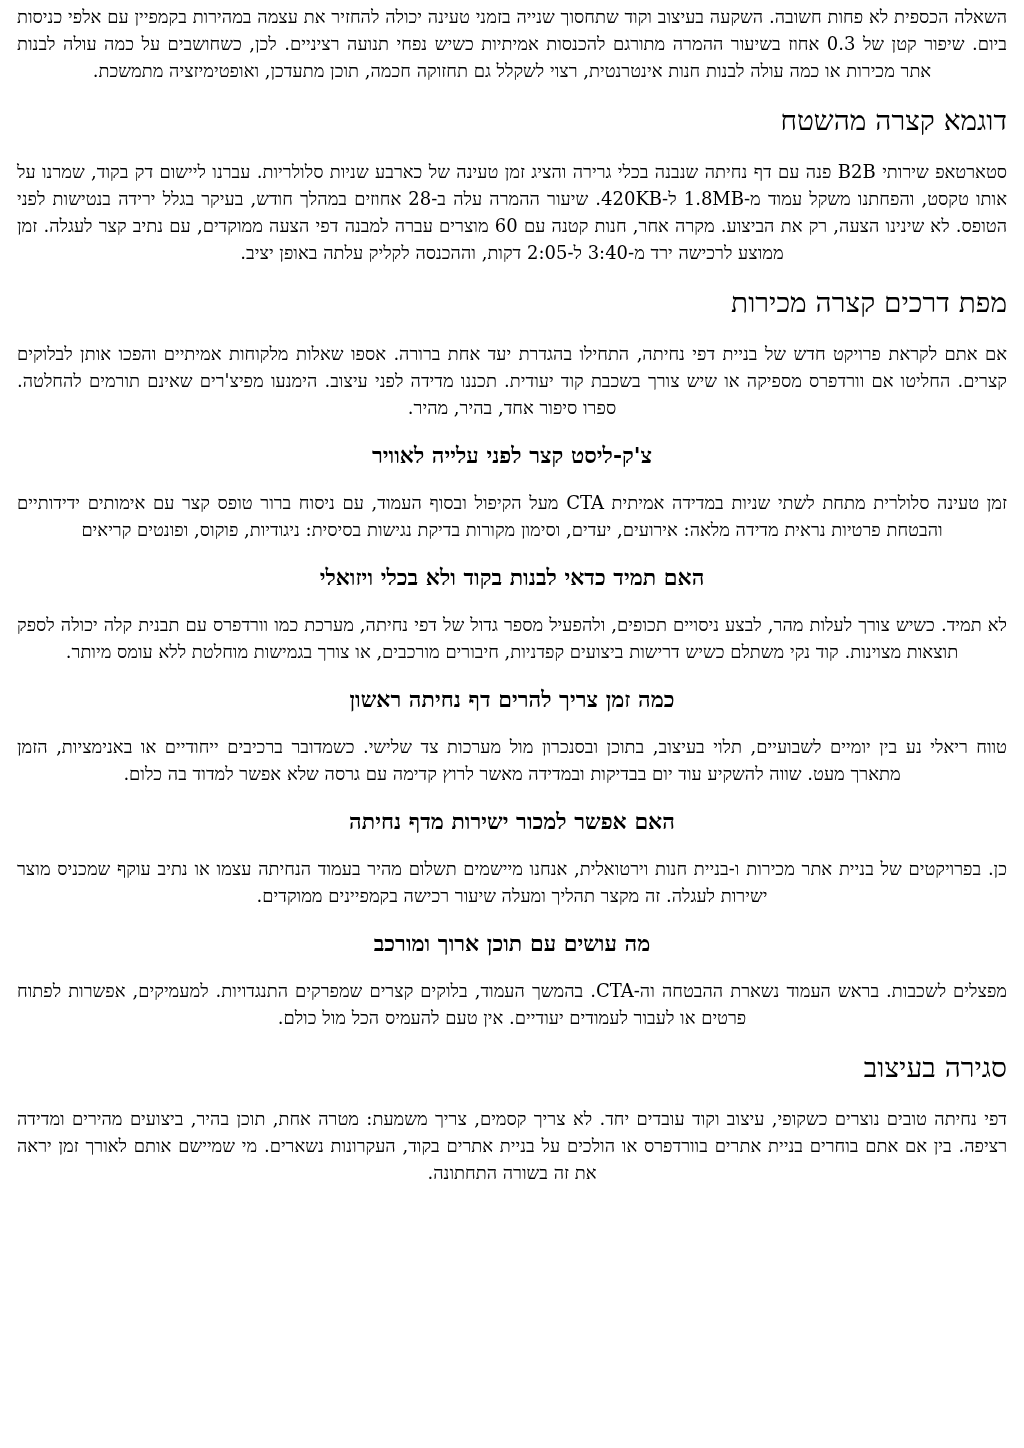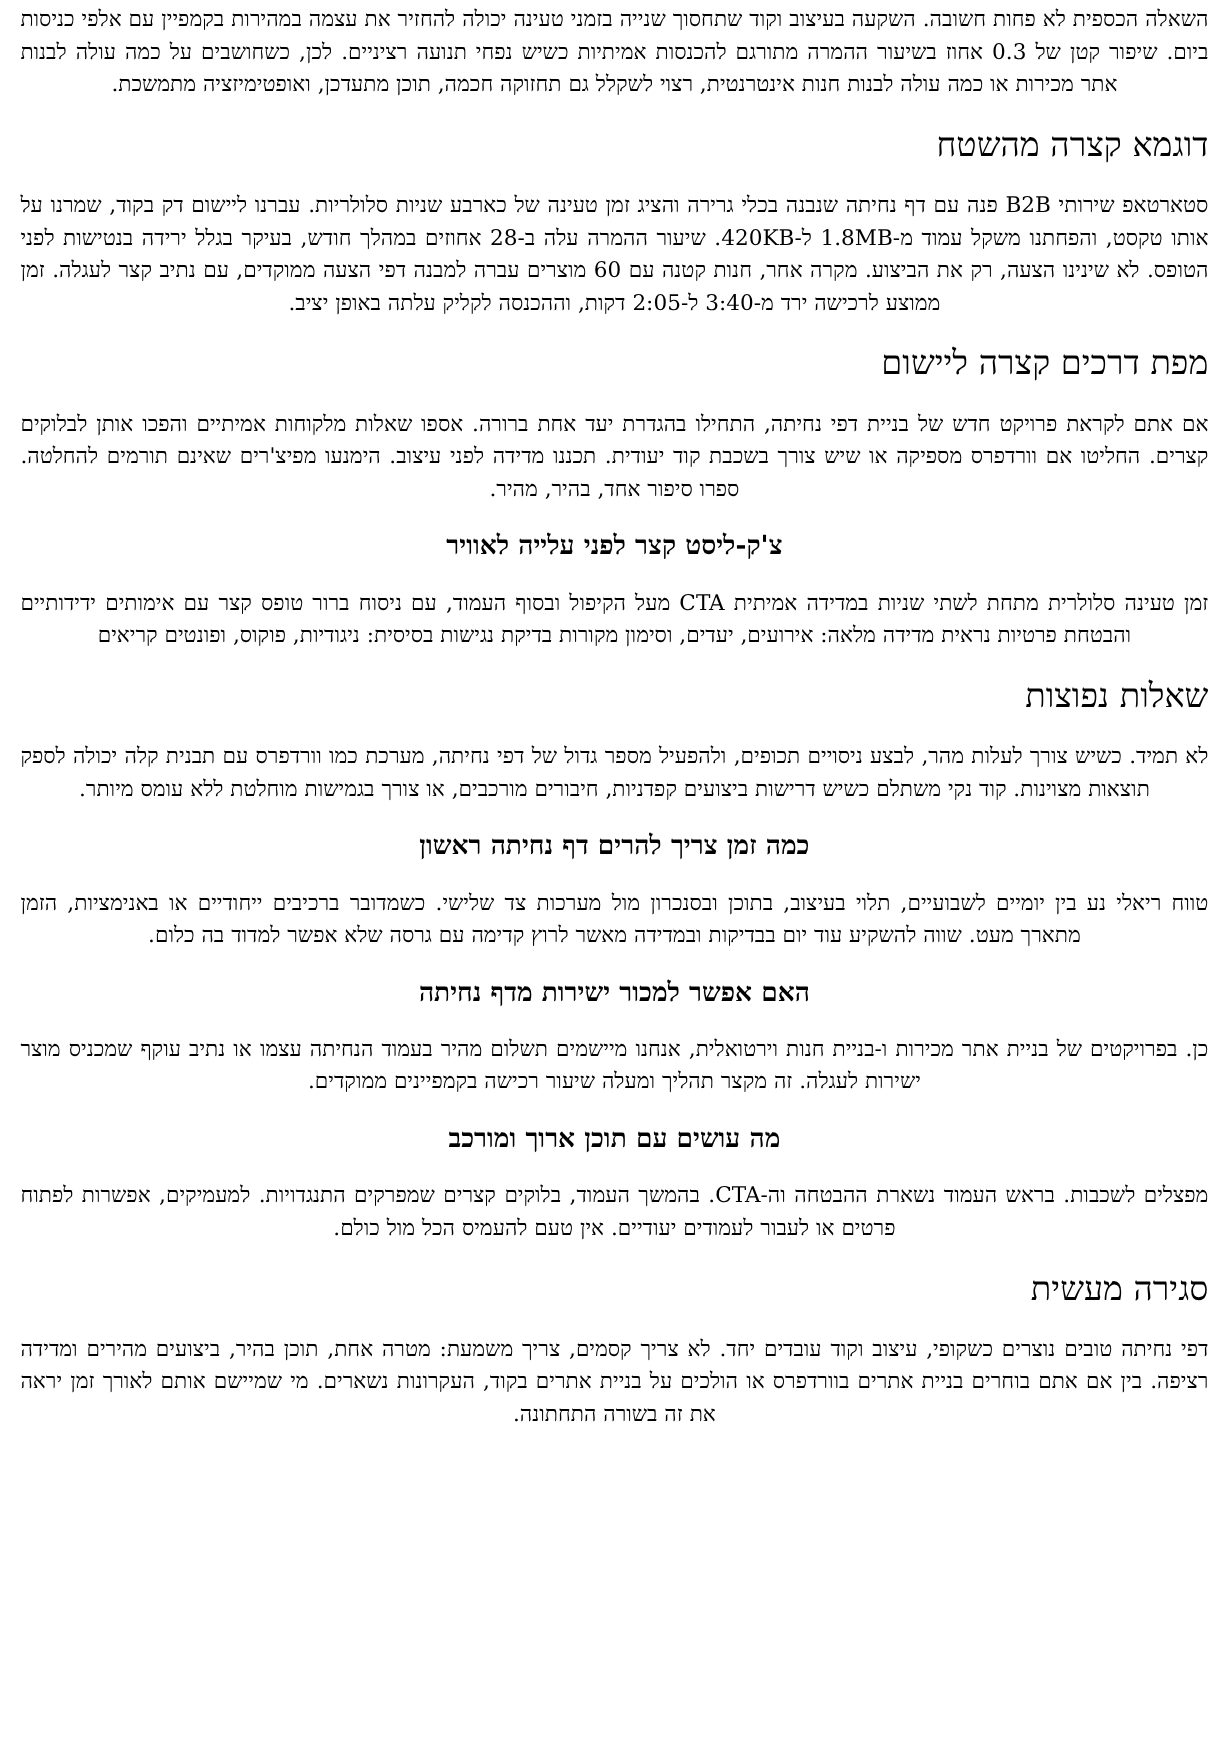--- a/index.html
+++ b/index.html
@@ -50,45 +50,45 @@
 <body>
 
 <div class="doc">
 
   <p class="intro">השאלה הכספית לא פחות חשובה. השקעה בעיצוב וקוד שתחסוך שנייה בזמני טעינה יכולה להחזיר את עצמה במהירות בקמפיין עם אלפי כניסות ביום. שיפור קטן של 0.3 אחוז בשיעור ההמרה מתורגם להכנסות אמיתיות כשיש נפחי תנועה רציניים. לכן, כשחושבים על כמה עולה לבנות אתר מכירות או כמה עולה לבנות חנות אינטרנטית, רצוי לשקלל גם תחזוקה חכמה, תוכן מתעדכן, ואופטימיזציה מתמשכת.</p>
 
   <h2>דוגמא קצרה מהשטח</h2>
 
   <p>סטארטאפ שירותי B2B פנה עם דף נחיתה שנבנה בכלי גרירה והציג זמן טעינה של כארבע שניות סלולריות. עברנו ליישום דק בקוד, שמרנו על אותו טקסט, והפחתנו משקל עמוד מ-1.8MB ל-420KB. שיעור ההמרה עלה ב-28 אחוזים במהלך חודש, בעיקר בגלל ירידה בנטישות לפני הטופס. לא שינינו הצעה, רק את הביצוע. מקרה אחר, חנות קטנה עם 60 מוצרים עברה למבנה דפי הצעה ממוקדים, עם נתיב קצר לעגלה. זמן ממוצע לרכישה ירד מ-3:40 ל-2:05 דקות, וההכנסה לקליק עלתה באופן יציב.</p>
 
-  <h2>מפת דרכים קצרה ליישום</h2>
+  <h2>מפת דרכים קצרה מכירות</h2>
 
   <p>אם אתם לקראת פרויקט חדש של בניית דפי נחיתה, התחילו בהגדרת יעד אחת ברורה. אספו שאלות מלקוחות אמיתיים והפכו אותן לבלוקים קצרים. החליטו אם וורדפרס מספיקה או שיש צורך בשכבת קוד יעודית. תכננו מדידה לפני עיצוב. הימנעו מפיצ'רים שאינם תורמים להחלטה. ספרו סיפור אחד, בהיר, מהיר.</p>
 
   <h3>צ'ק-ליסט קצר לפני עלייה לאוויר</h3>
 
   <p>זמן טעינה סלולרית מתחת לשתי שניות במדידה אמיתית CTA מעל הקיפול ובסוף העמוד, עם ניסוח ברור טופס קצר עם אימותים ידידותיים והבטחת פרטיות נראית מדידה מלאה: אירועים, יעדים, וסימון מקורות בדיקת נגישות בסיסית: ניגודיות, פוקוס, ופונטים קריאים</p>
 
-  <h2>שאלות נפוצות</h2>
 
+  <h3>האם תמיד כדאי לבנות בקוד ולא בכלי ויזואלי</h3>
 
   <p>לא תמיד. כשיש צורך לעלות מהר, לבצע ניסויים תכופים, ולהפעיל מספר גדול של דפי נחיתה, מערכת כמו וורדפרס עם תבנית קלה יכולה לספק תוצאות מצוינות. קוד נקי משתלם כשיש דרישות ביצועים קפדניות, חיבורים מורכבים, או צורך בגמישות מוחלטת ללא עומס מיותר.</p>
 
   <h3>כמה זמן צריך להרים דף נחיתה ראשון</h3>
 
   <p>טווח ריאלי נע בין יומיים לשבועיים, תלוי בעיצוב, בתוכן ובסנכרון מול מערכות צד שלישי. כשמדובר ברכיבים ייחודיים או באנימציות, הזמן מתארך מעט. שווה להשקיע עוד יום בבדיקות ובמדידה מאשר לרוץ קדימה עם גרסה שלא אפשר למדוד בה כלום.</p>
 
 
 
   <h3>האם אפשר למכור ישירות מדף נחיתה</h3>
 
   <p>כן. בפרויקטים של בניית אתר מכירות ו-בניית חנות וירטואלית, אנחנו מיישמים תשלום מהיר בעמוד הנחיתה עצמו או נתיב עוקף שמכניס מוצר ישירות לעגלה. זה מקצר תהליך ומעלה שיעור רכישה בקמפיינים ממוקדים.</p>
 
   <h3>מה עושים עם תוכן ארוך ומורכב</h3>
 
   <p>מפצלים לשכבות. בראש העמוד נשארת ההבטחה וה-CTA. בהמשך העמוד, בלוקים קצרים שמפרקים התנגדויות. למעמיקים, אפשרות לפתוח פרטים או לעבור לעמודים יעודיים. אין טעם להעמיס הכל מול כולם.</p>
 
-  <h2>סגירה מעשית</h2>
+  <h2>סגירה בעיצוב</h2>
 
   <p>דפי נחיתה טובים נוצרים כשקופי, עיצוב וקוד עובדים יחד. לא צריך קסמים, צריך משמעת: מטרה אחת, תוכן בהיר, ביצועים מהירים ומדידה רציפה. בין אם אתם בוחרים בניית אתרים בוורדפרס או הולכים על בניית אתרים בקוד, העקרונות נשארים. מי שמיישם אותם לאורך זמן יראה את זה בשורה התחתונה.</p>
 
 
 </div>
 
 </body></html>

